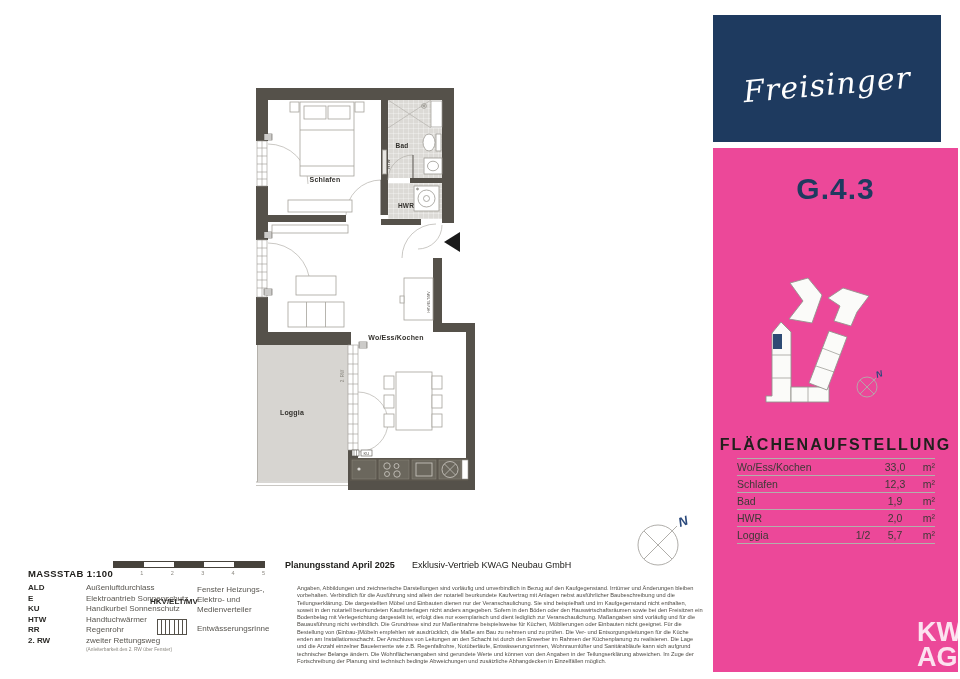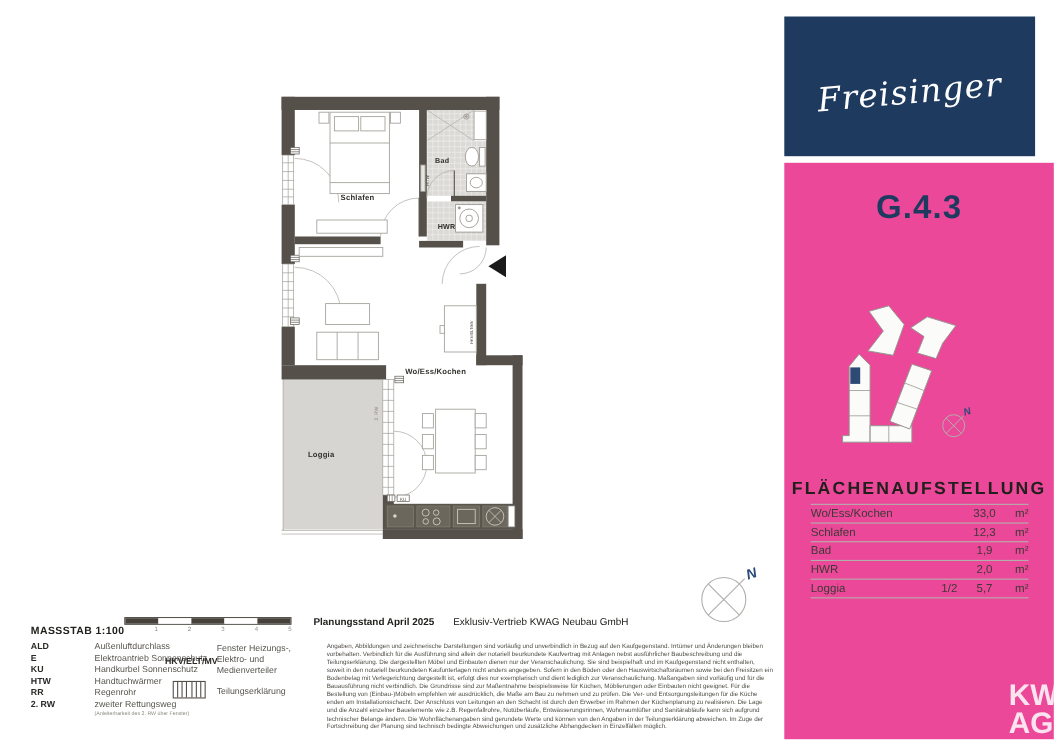--- a/index.html
+++ b/index.html
@@ -380,17 +380,17 @@
   <div>Medienverteiler</div>
 </div>
 <div class="abs" id="gutter-sym">
     <i></i>
     <i></i>
     <i></i>
     <i></i>
     <i></i>
     <i></i>
   </div>
-<div class="abs" id="gutter-label">Teilungserklärung</div>
+<div class="abs" id="gutter-label">Entwässerungsrinne</div>
 
 <div class="abs" id="planning">Planungsstand April 2025</div>
 <div class="abs" id="sales">Exklusiv-Vertrieb  KWAG Neubau GmbH</div>
 <div class="abs" id="disclaimer">Angaben, Abbildungen und zeichnerische Darstellungen sind vorläufig und unverbindlich in Bezug auf den Kaufgegenstand. Irrtümer und Änderungen bleiben vorbehalten. Verbindlich für die Ausführung sind allein der notariell beurkundete Kaufvertrag mit Anlagen nebst ausführlicher Baubeschreibung und die Teilungserklärung. Die dargestellten Möbel und Einbauten dienen nur der Veranschaulichung. Sie sind beispielhaft und im Kaufgegenstand nicht enthalten, soweit in den notariell beurkundeten Kaufunterlagen nicht anders angegeben. Sofern in den Böden oder den Hauswirtschaftsräumen sowie bei den Freisitzen ein Bodenbelag mit Verlegerichtung dargestellt ist, erfolgt dies nur exemplarisch und dient lediglich zur Veranschaulichung. Maßangaben sind vorläufig und für die Bauausführung nicht verbindlich. Die Grundrisse sind zur Maßentnahme beispielsweise für Küchen, Möblierungen oder Einbauten nicht geeignet. Für die Bestellung von (Einbau-)Möbeln empfehlen wir ausdrücklich, die Maße am Bau zu nehmen und zu prüfen. Die Ver- und Entsorgungsleitungen für die Küche enden am Installationsschacht. Der Anschluss von Leitungen an den Schacht ist durch den Erwerber im Rahmen der Küchenplanung zu realisieren. Die Lage und die Anzahl einzelner Bauelemente wie z.B. Regenfallrohre, Notüberläufe, Entwässerungsrinnen, Wohnraumlüfter und Sanitärabläufe kann sich aufgrund technischer Belange ändern. Die Wohnflächenangaben sind gerundete Werte und können von den Angaben in der Teilungserklärung abweichen. Im Zuge der Fortschreibung der Planung sind technisch bedingte Abweichungen und zusätzliche Abhangdecken in Einzelfällen möglich.</div>
 
 </body></html>

